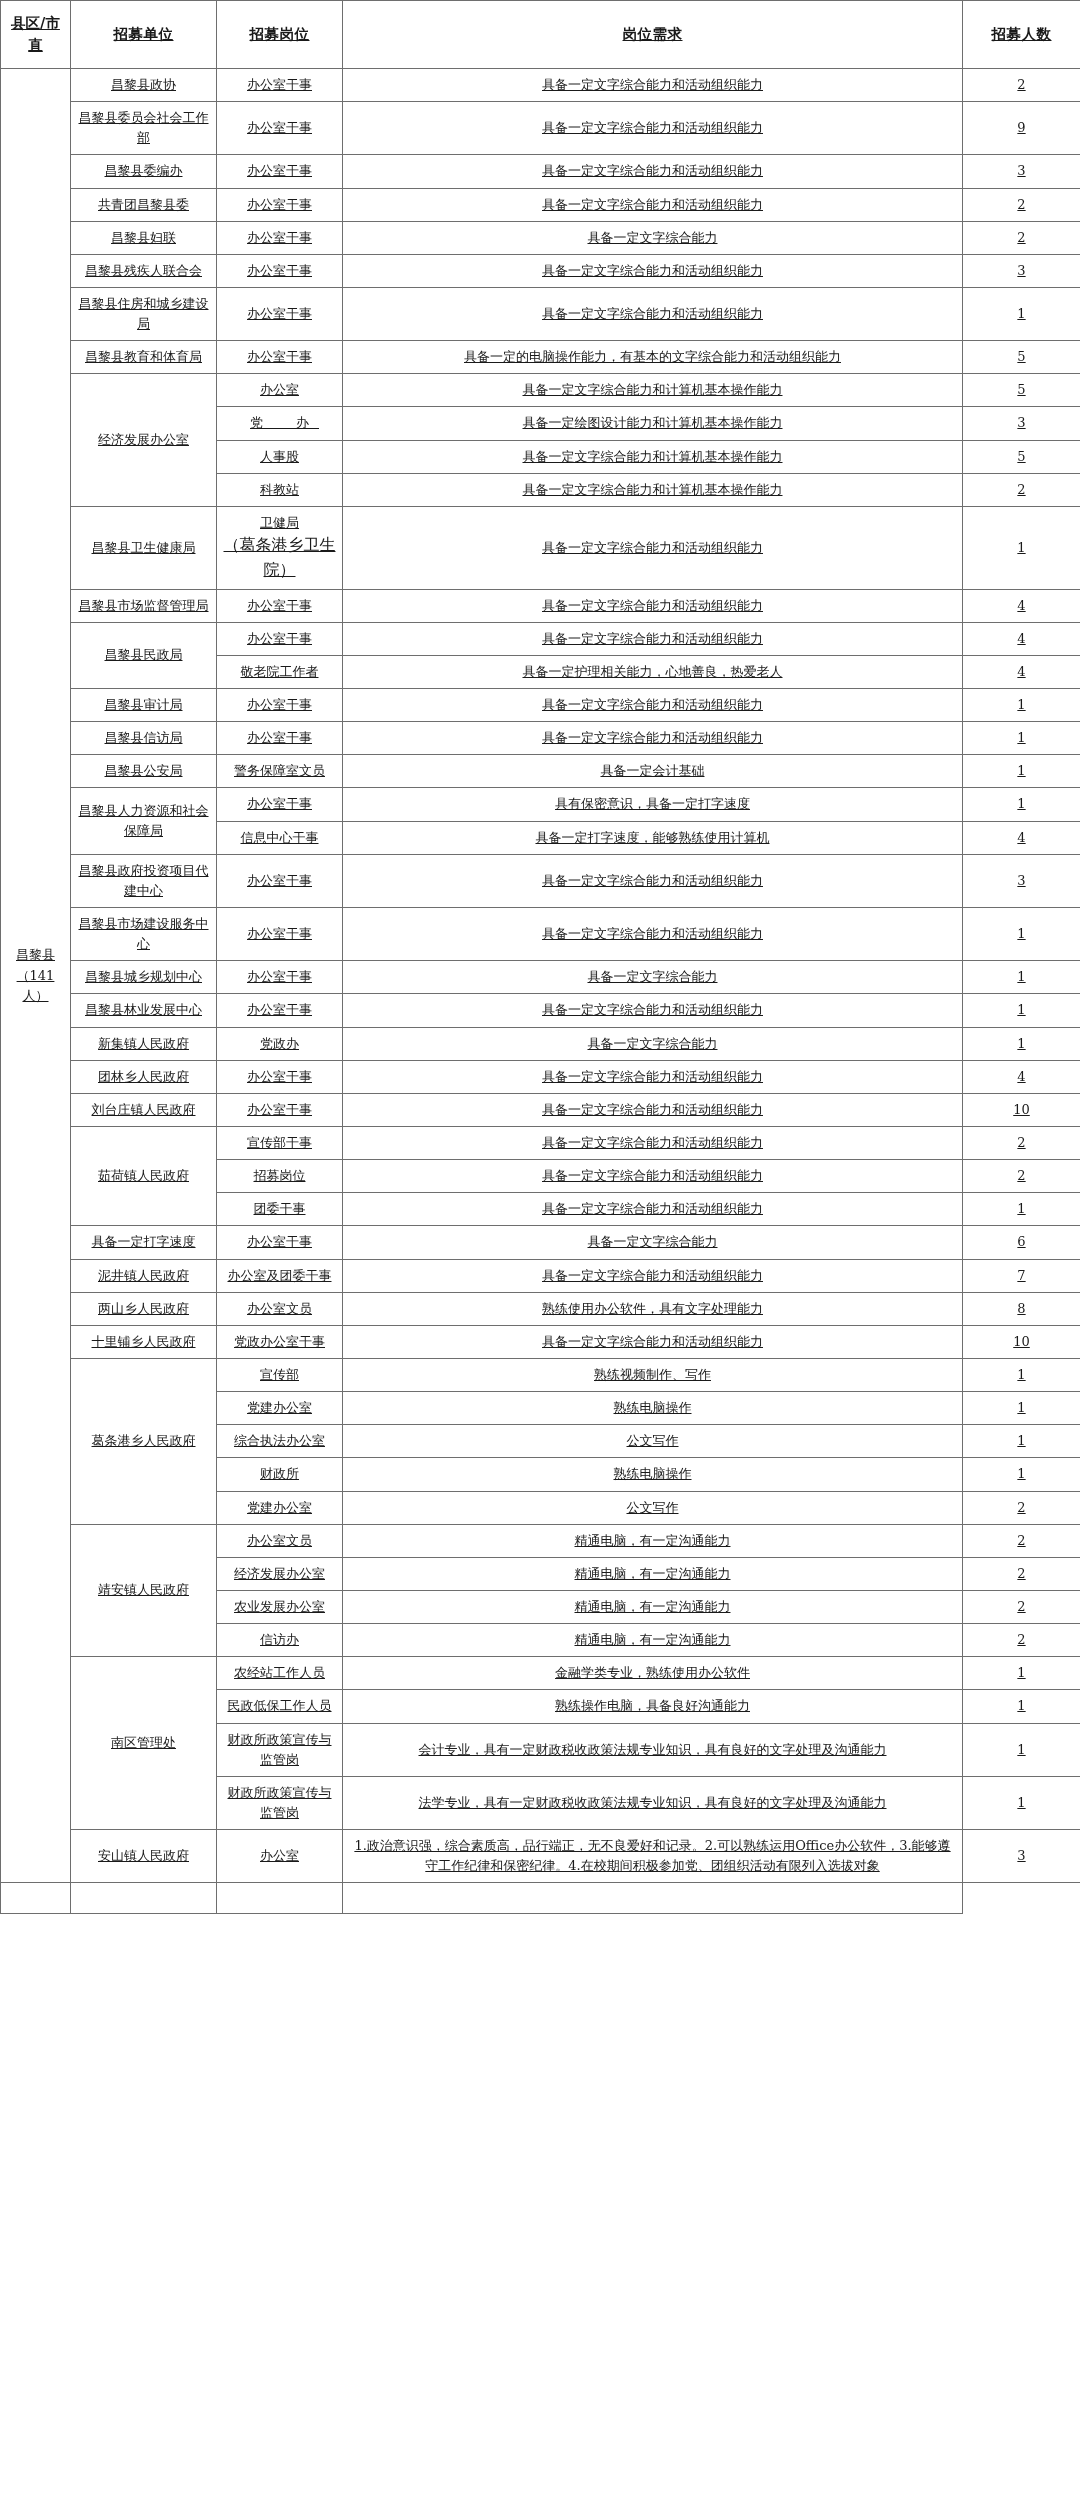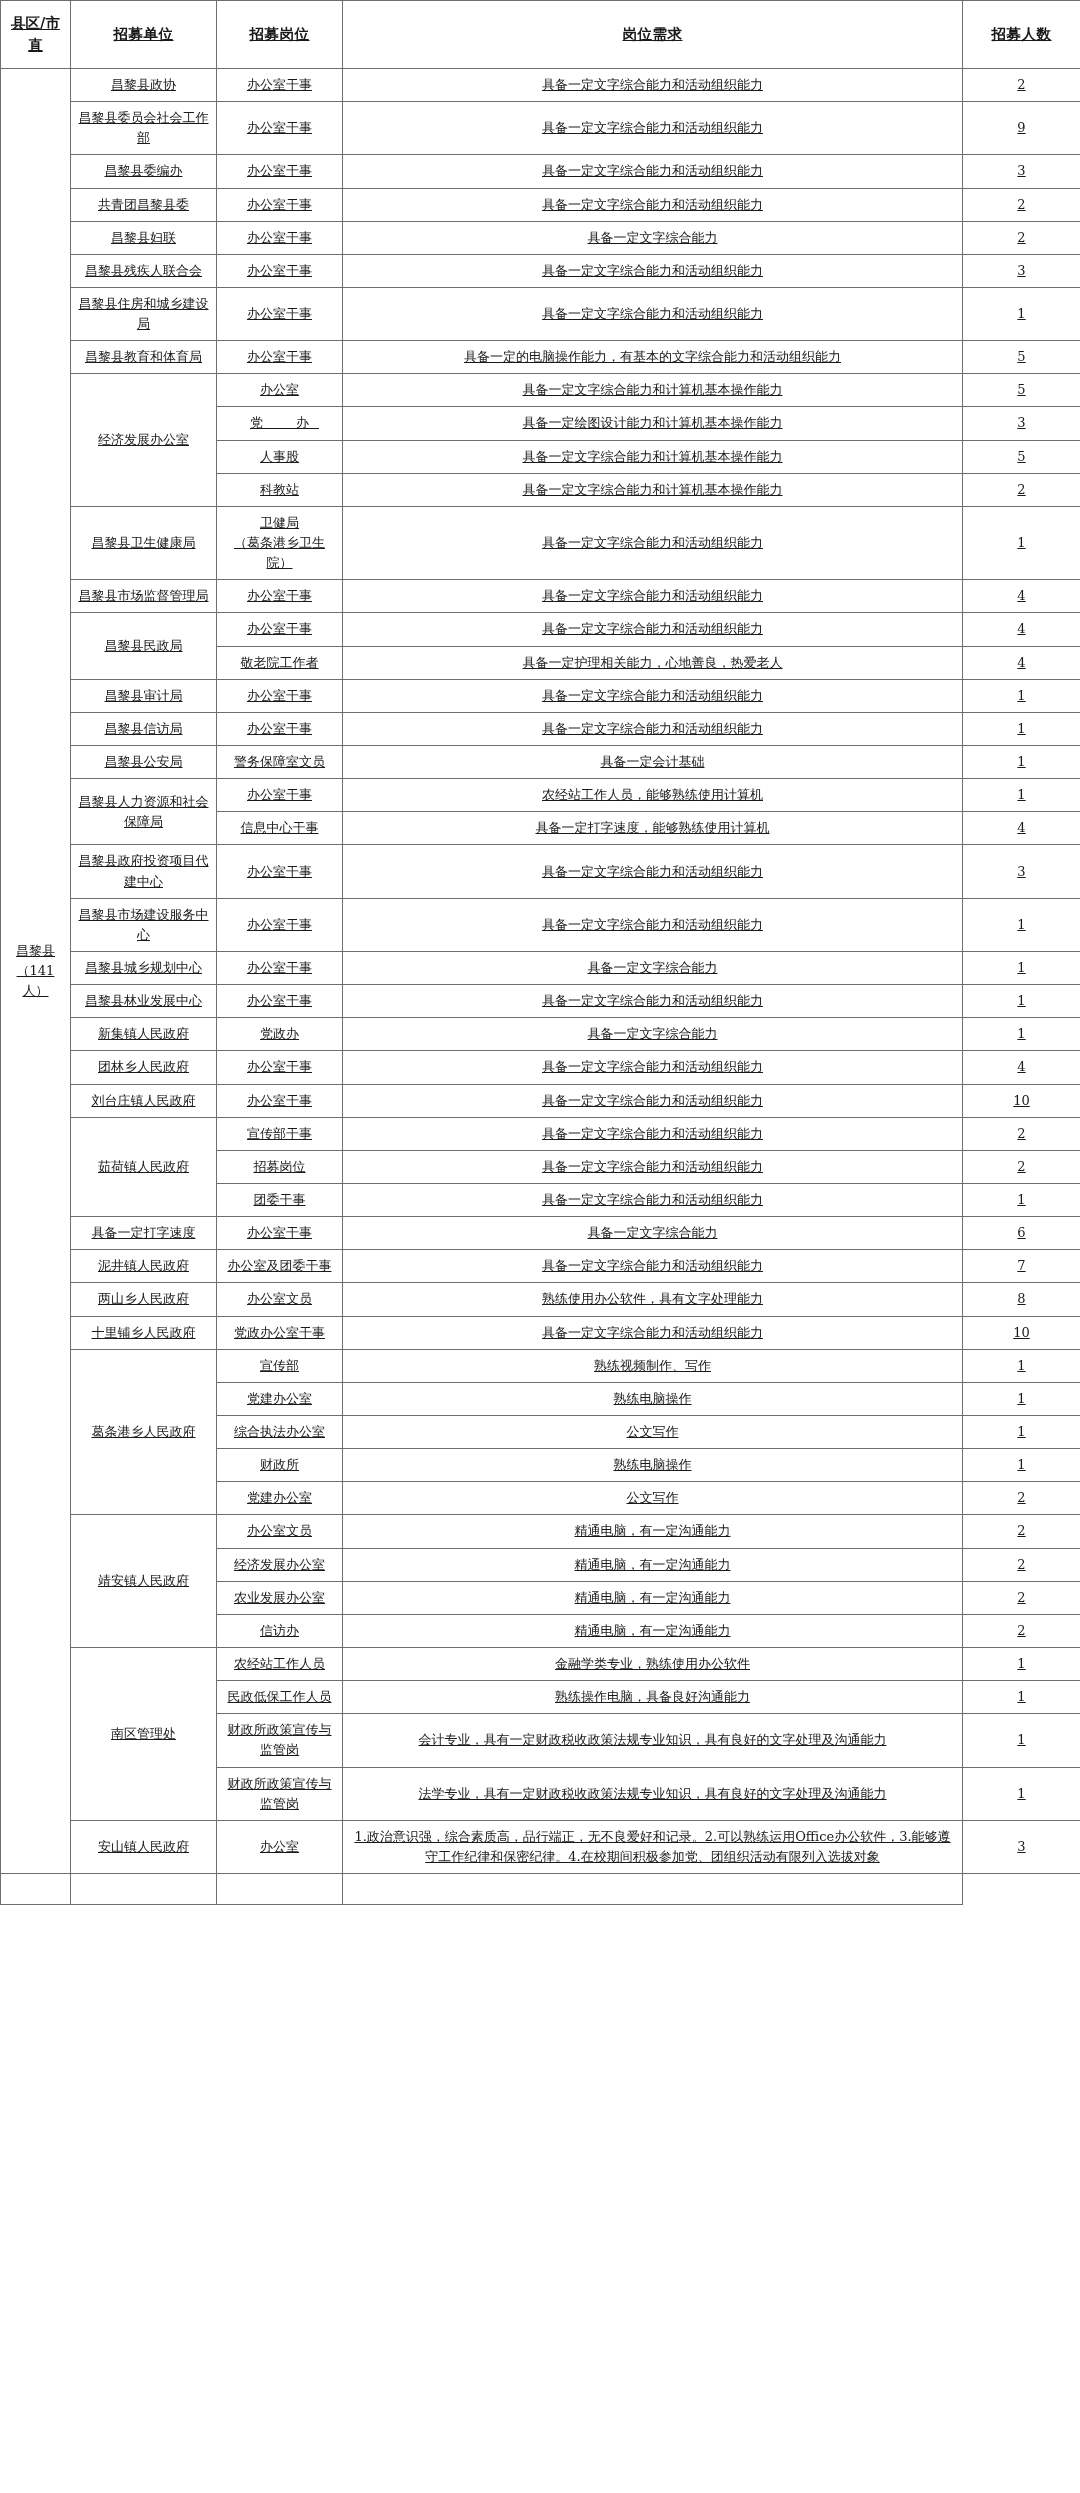--- a/index.html
+++ b/index.html
@@ -53,21 +53,21 @@
   td.req-cell    { font-size: 13px; padding-left: 12px; padding-right: 12px; }
   td.count-cell  { font-size: 13px; }
   td.req-cell.long-req {
     text-align: center;
     line-height: 1.7;
     padding: 8px 16px;
     margin-left: 26px;
   }
   td.post-cell .sub {
     display: block;
-    font-size: 13px;
+    font-size: 16px;
   }
   td.post-cell .spaced {
     letter-spacing: 10px;
     padding-left: 10px;
   }
   .tail-row td { height: 18px; border-bottom: none; }
 </style>
 </head>
 <body>
 
@@ -202,21 +202,21 @@
       </tr>
       <tr>
         <td class="unit-cell">昌黎县公安局</td>
         <td class="post-cell"><span>警务保障室文员</span></td>
         <td class="req-cell">具备一定会计基础</td>
         <td class="count-cell">1</td>
       </tr>
       <tr>
         <td class="unit-cell" rowspan="2">昌黎县人力资源和社会保障局</td>
         <td class="post-cell"><span>办公室干事</span></td>
-        <td class="req-cell">农经站工作人员，能够熟练使用计算机</td>
+        <td class="req-cell">具有保密意识，具备一定打字速度</td>
         <td class="count-cell">1</td>
       </tr>
       <tr>
         <td class="post-cell"><span>信息中心干事</span></td>
         <td class="req-cell">具备一定打字速度，能够熟练使用计算机</td>
         <td class="count-cell">4</td>
       </tr>
       <tr>
         <td class="unit-cell">昌黎县政府投资项目代建中心</td>
         <td class="post-cell"><span>办公室干事</span></td>

